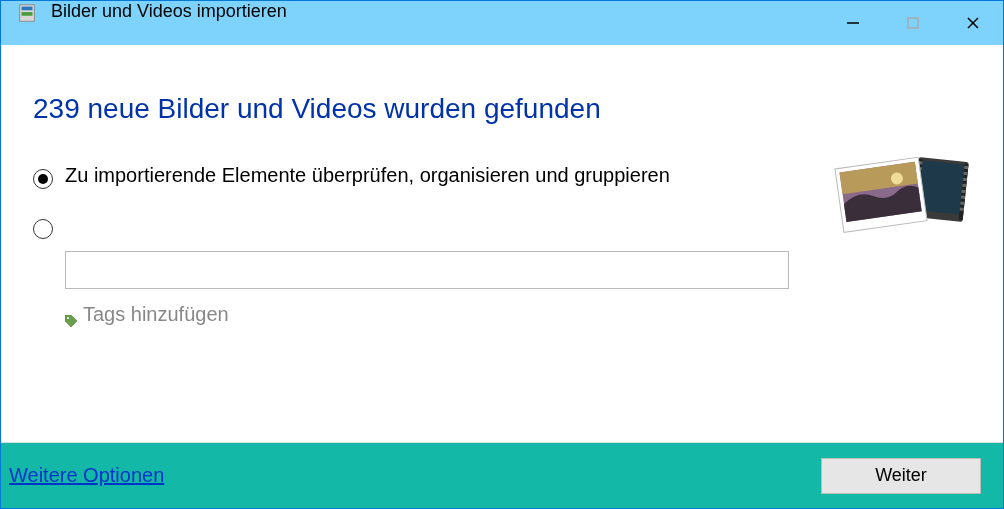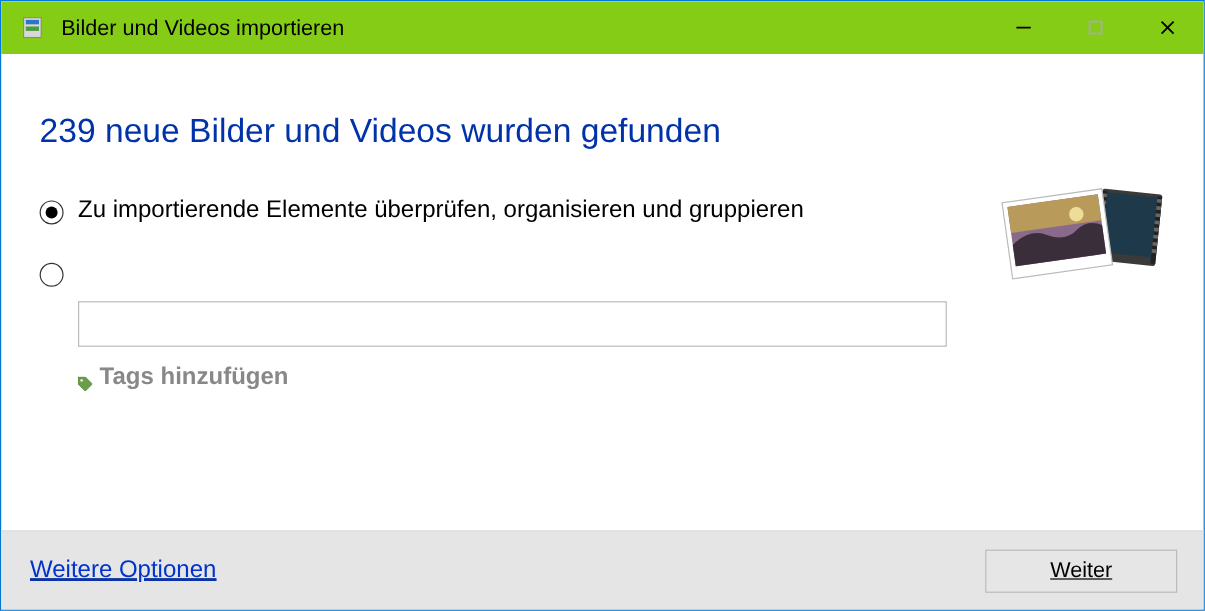--- a/index.html
+++ b/index.html
@@ -8,23 +8,22 @@
       background: #fff;
       width: 1004px;
       height: 509px;
       overflow: hidden;
       border: 1px solid #0078d7;
       position: relative;
     }
     .titlebar {
       height: 44px;
       display: flex;
-      align-items: center;
       padding-left: 14px;
-      background: #84cc16;
+      background: #7dd3fc;
     }
     .titlebar-icon {
       width: 24px;
       height: 24px;
       margin-right: 12px;
       display: flex;
       align-items: center;
       justify-content: center;
     }
     .titlebar-title {
@@ -56,21 +55,21 @@
       font-weight: 400;
       margin-bottom: 36px;
     }
     .options-area {
       display: flex;
       gap: 20px;
     }
     .options-left { flex: 1; }
     .radio-row {
       display: flex;
-      align-items: center;
+      align-items: flex-end;
       gap: 12px;
       margin-bottom: 26px;
       max-width: 640px;
     }
     .radio-outer {
       width: 20px;
       height: 20px;
       border: 1.5px solid #333;
       border-radius: 50%;
       display: flex;
@@ -99,44 +98,42 @@
       font-size: 16px;
       font-family: inherit;
     }
     .tag-hint-row {
       display: flex;
       align-items: center;
       gap: 6px;
       margin-top: 14px;
       color: #888;
       font-size: 20px;
-      font-weight: bold;
     }
     .tag-hint-icon { width: 12px; height: 12px; }
     
     .illus {
       position: absolute;
       right: 30px;
       top: 106px;
       width: 140px;
       height: 100px;
     }
     
     .footer {
       position: absolute;
       left: 0;
       right: 0;
       bottom: 0;
       height: 66px;
-      background: #e5e5e5;
+      background: #14b8a6;
       border-top: 1px solid #ddd;
       display: flex;
       align-items: center;
-      padding: 0 22px 0 24px;
-      text-decoration: underline;
+      padding: 0 22px 0 8px;
     }
     .footer-link {
       color: #0033cc;
       font-size: 20px;
       text-decoration: underline;
       cursor: pointer;
     }
     .footer-spacer { flex: 1; }
     .next-btn {
       width: 160px;

